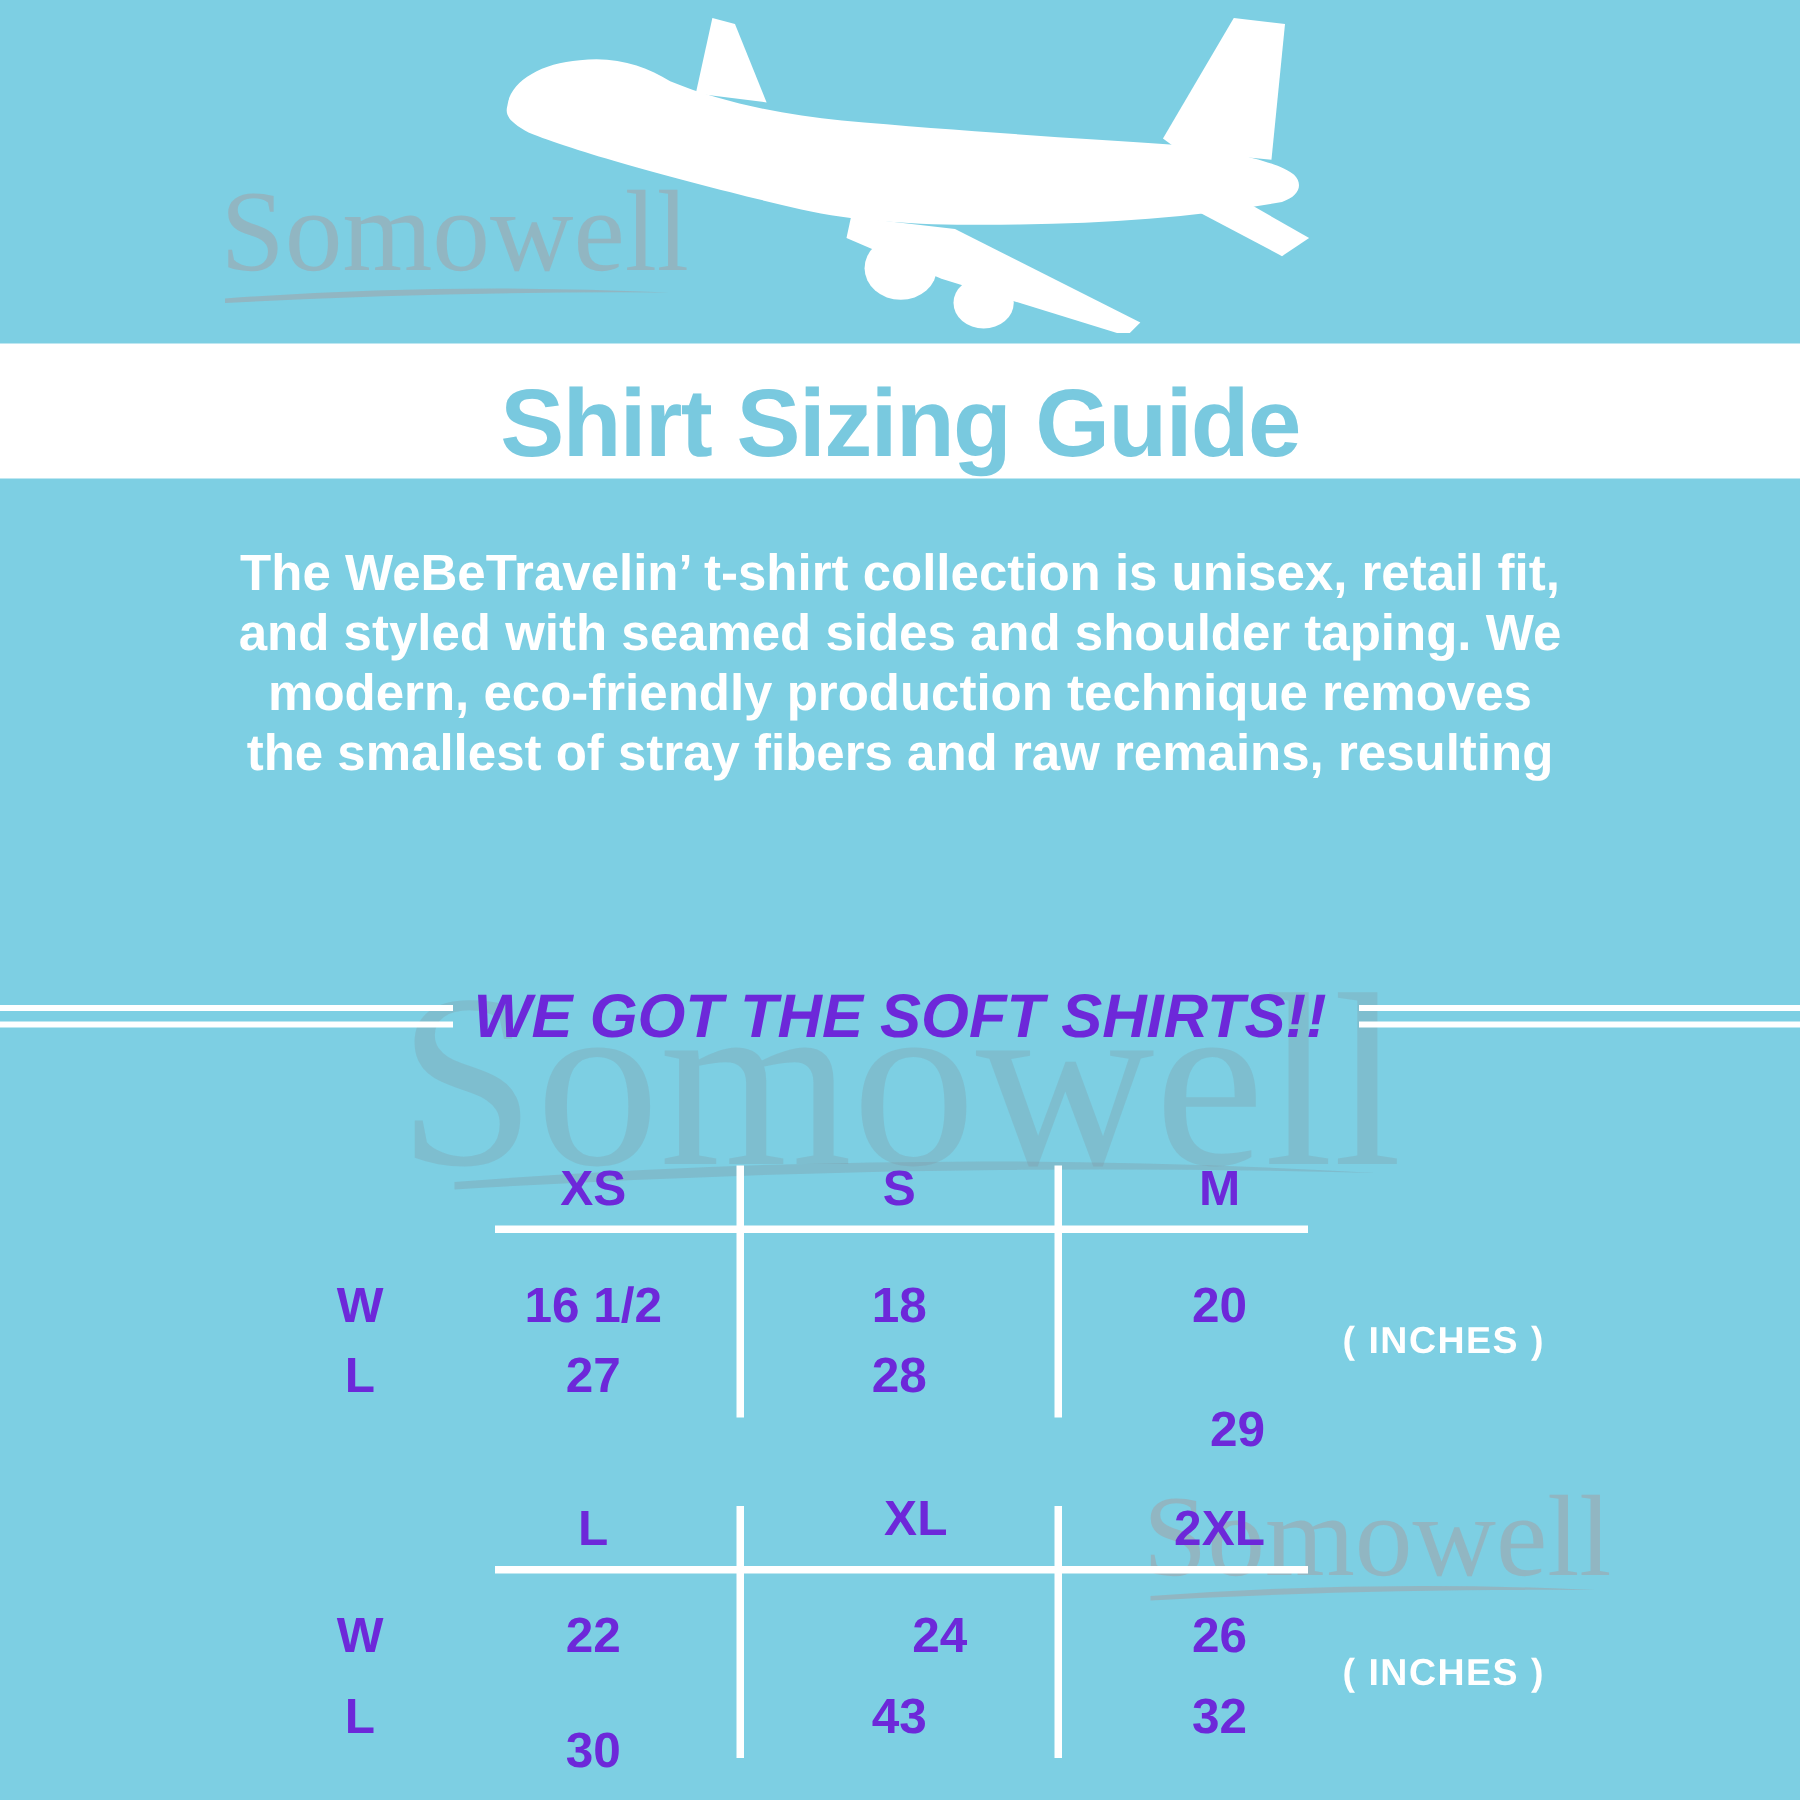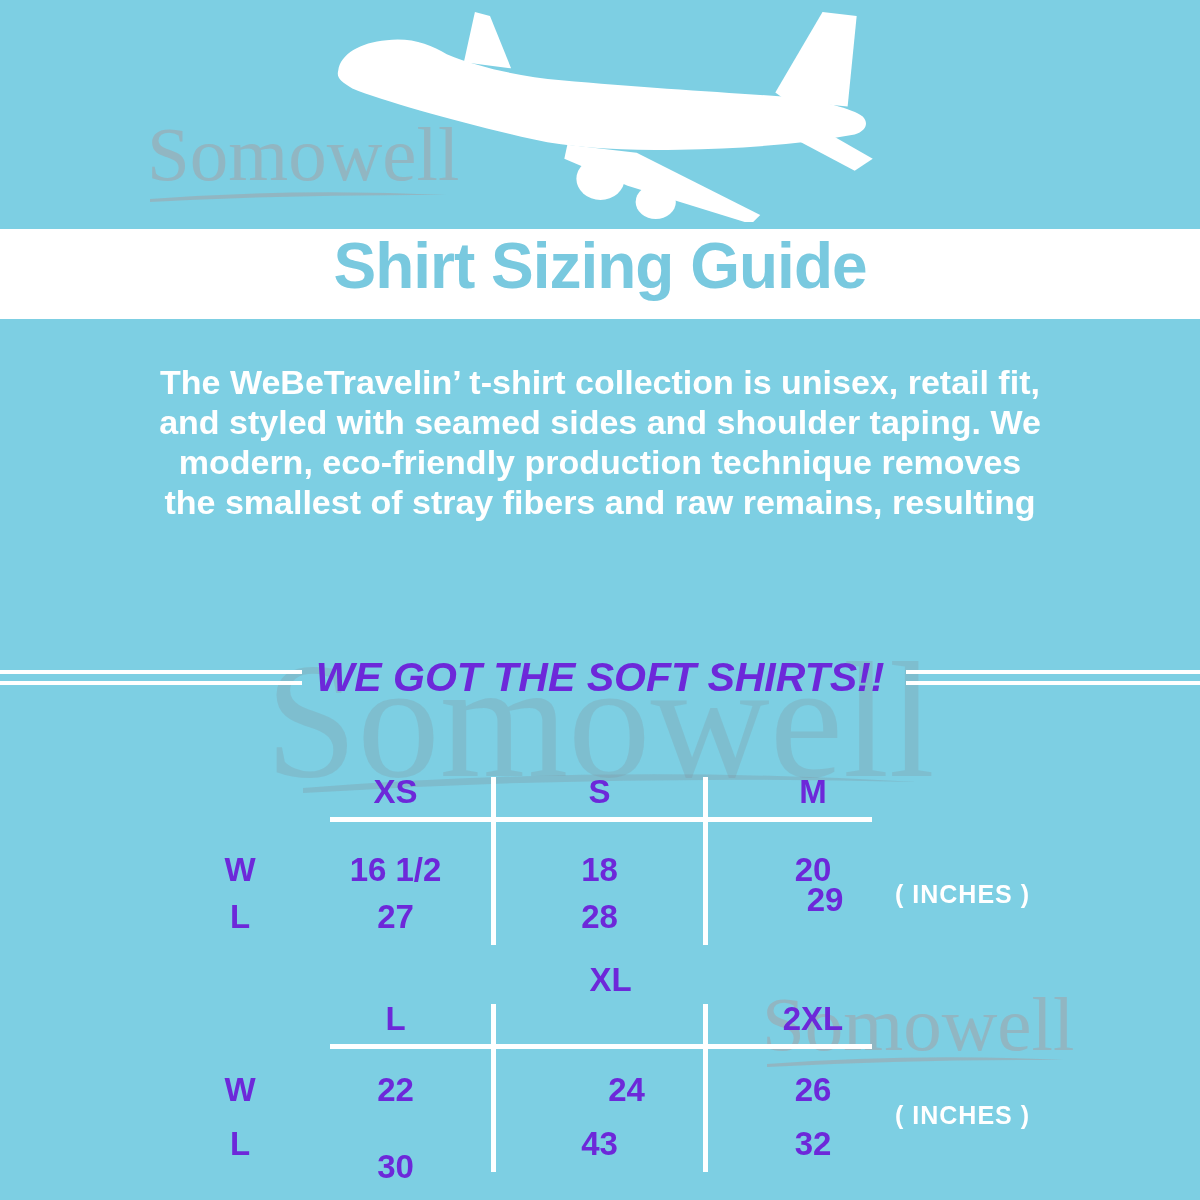--- a/index.html
+++ b/index.html
@@ -21,21 +21,21 @@
   }
   .wm-solid{color:rgba(148,178,188,0.85);}
   .wm-faint{color:rgba(128,152,162,0.30);}
   .swoosh{position:absolute;pointer-events:none;}
   
   .plane{position:absolute;left:328px;top:6px;width:548px;height:216px;}
   
   .banner{
     position:absolute;left:0;top:229px;width:1200px;height:90px;
     background:#FFFFFF;
-    display:flex;align-items:flex-start;justify-content:center;
+    display:flex;align-items:flex-end;justify-content:center;
   }
   .banner-title{
     color:#79C9DF;
     font-size:64px;font-weight:bold;letter-spacing:-1px;
   }
   
   .intro{
     position:absolute;left:0;top:362px;width:1200px;
     text-align:center;color:#FFFFFF;
     font-size:34px;font-weight:bold;line-height:40px;
@@ -132,33 +132,33 @@
     <div class="hline" style="left:330px;top:817px;width:542px;"></div>
 
     <div class="cell" style="left:185px;top:850px;width:110px;">W</div>
     <div class="cell" style="left:300px;top:850px;width:191px;">16 1/2</div>
     <div class="cell" style="left:496px;top:850px;width:207px;">18</div>
     <div class="cell" style="left:708px;top:850px;width:210px;">20</div>
 
     <div class="cell" style="left:185px;top:897px;width:110px;">L</div>
     <div class="cell" style="left:300px;top:897px;width:191px;">27</div>
     <div class="cell" style="left:496px;top:897px;width:207px;">28</div>
-    <div class="cell" style="left:708px;top:880px;width:210px;padding-left:12px;">29</div>
+    <div class="cell" style="left:708px;top:933px;width:210px;padding-left:12px;">29</div>
 
     <div class="unit" style="left:880px;top:879px;width:165px;">( INCHES )</div>
   </div>
 
   <div class="wm wm-solid" style="left:762px;top:986px;font-size:77px;">Somowell</div>
   <svg class="swoosh" style="left:765px;top:1051px;" width="300" height="20" viewBox="0 0 300 20">
     <path d="M2,13 Q150,2 298,9 Q150,8 2,16 Z" fill="rgba(148,178,188,0.85)"></path>
   </svg>
 
   <div>
     <div class="cell" style="left:300px;top:999px;width:191px;">L</div>
-    <div class="cell" style="left:496px;top:960px;width:229px;">XL</div>
+    <div class="cell" style="left:496px;top:992px;width:229px;">XL</div>
     <div class="cell" style="left:708px;top:999px;width:210px;">2XL</div>
 
     <div class="vline" style="left:491px;top:1004px;height:168px;"></div>
     <div class="vline" style="left:703px;top:1004px;height:168px;"></div>
     <div class="hline" style="left:330px;top:1044px;width:542px;"></div>
 
     <div class="cell" style="left:185px;top:1070px;width:110px;">W</div>
     <div class="cell" style="left:300px;top:1070px;width:191px;">22</div>
     <div class="cell" style="left:523px;top:1070px;width:207px;">24</div>
     <div class="cell" style="left:708px;top:1070px;width:210px;">26</div>

